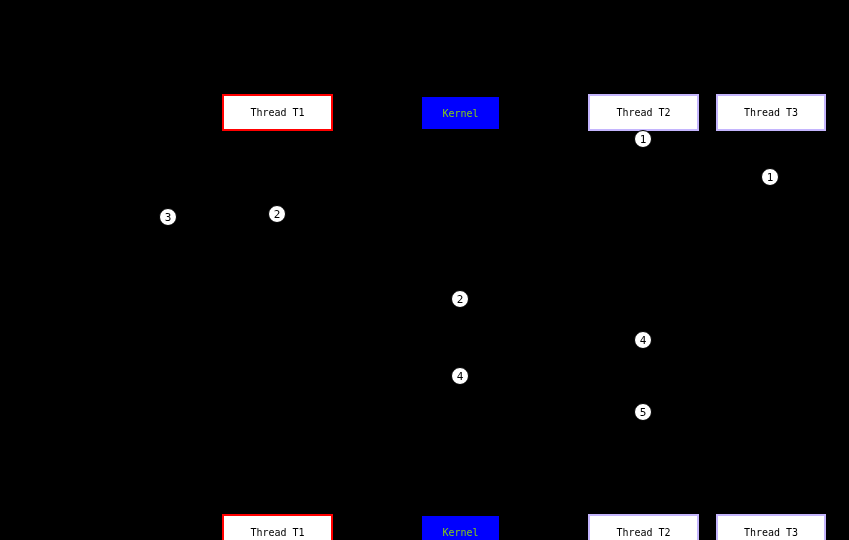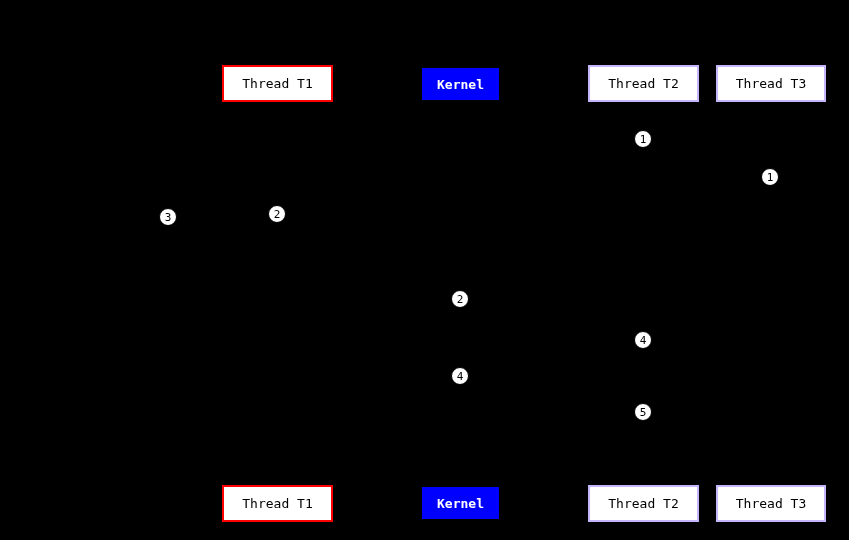--- a/index.html
+++ b/index.html
@@ -14,38 +14,38 @@
     background: #000000;
     overflow: hidden;
     font-family: "DejaVu Sans Mono", "Liberation Mono", monospace;
   }
   .box {
     position: absolute;
     box-sizing: border-box;
     display: flex;
     align-items: center;
     justify-content: center;
-    font-size: 13px;
+    font-size: 10px;
     white-space: nowrap;
+    margin-top: 29px;
   }
   .box.red-box {
     border: 2px solid #ff0000;
     background: #ffffff;
     color: #000000;
   }
   .box.blue-box {
     border: 2px solid #c4b5fd;
     background: #ffffff;
     color: #000000;
   }
   .box.kernel-box {
     border: 2px solid #0000ff;
     background: #0000ff;
-    color: #ffffff;
-    font-weight: bold;
+    color: #84cc16;
   }
 
   
   .pos-top-t1     { left: 222px; top: 65px;  width: 111px; height: 37px; }
   .pos-top-kernel { left: 422px; top: 68px;  width: 77px;  height: 32px; }
   .pos-top-t2     { left: 588px; top: 65px;  width: 111px; height: 37px; }
   .pos-top-t3     { left: 716px; top: 65px;  width: 110px; height: 37px; }
 
   
   .pos-bot-t1     { left: 222px; top: 485px; width: 111px; height: 37px; }

